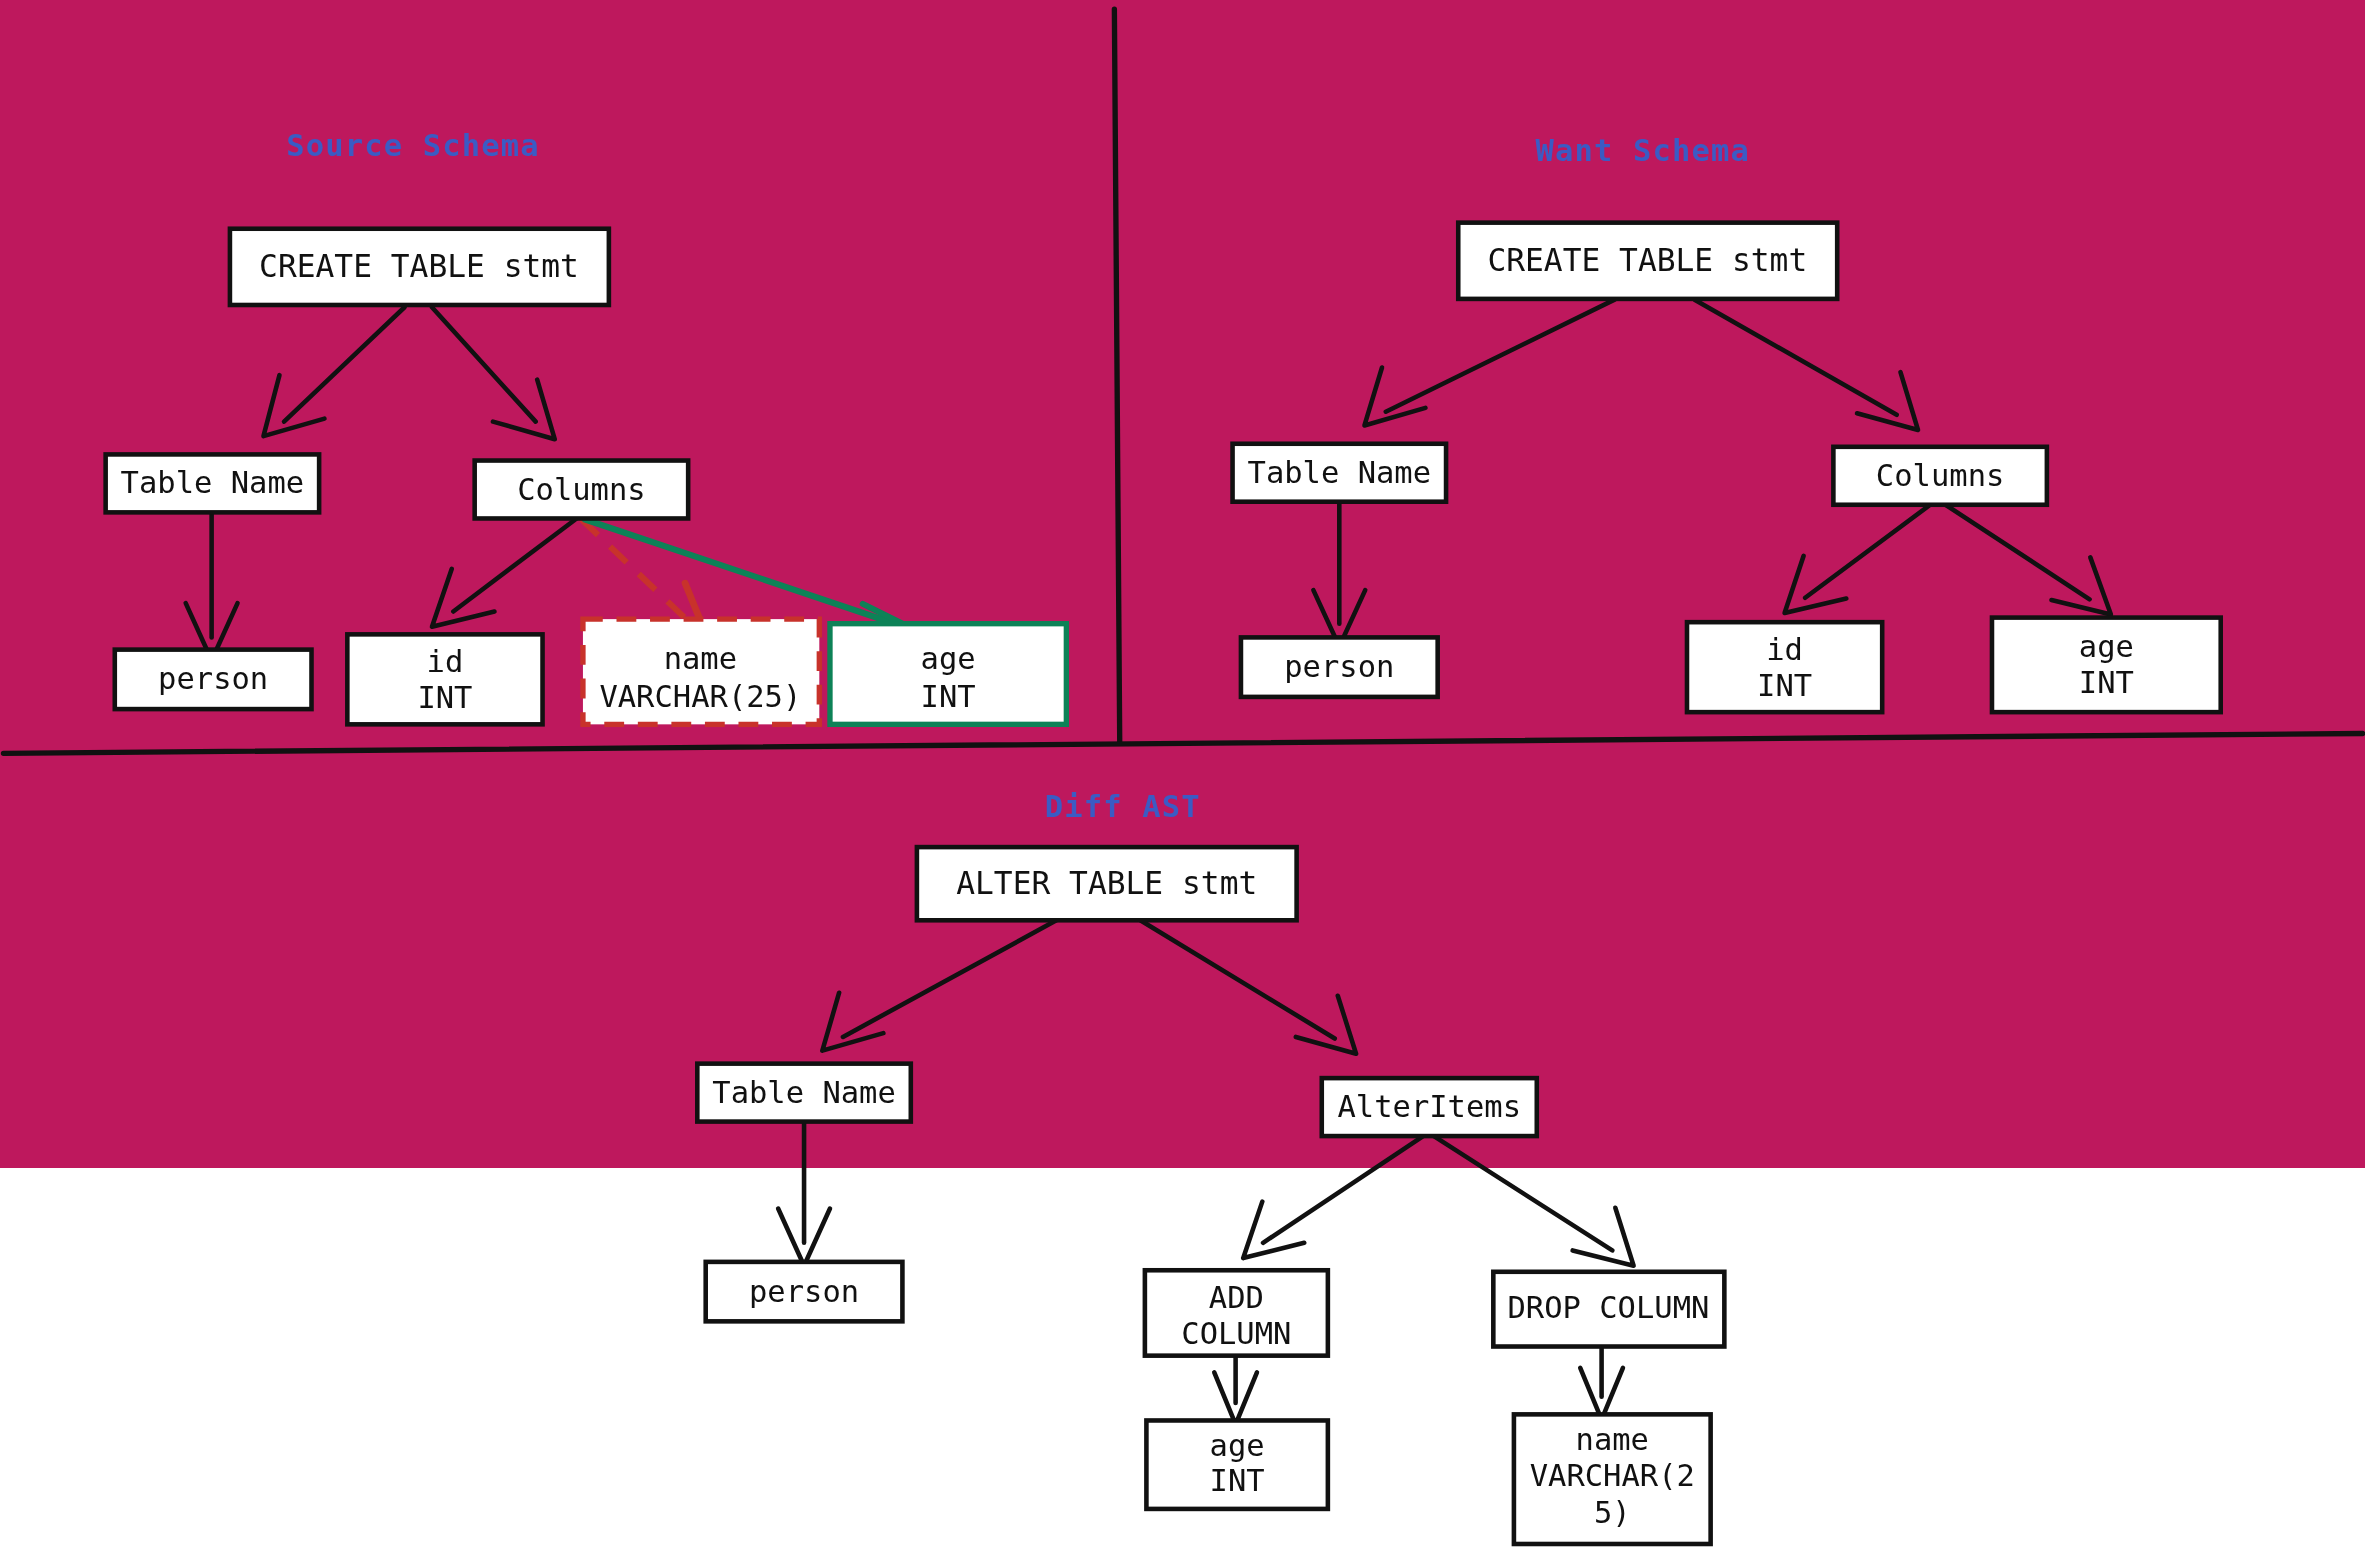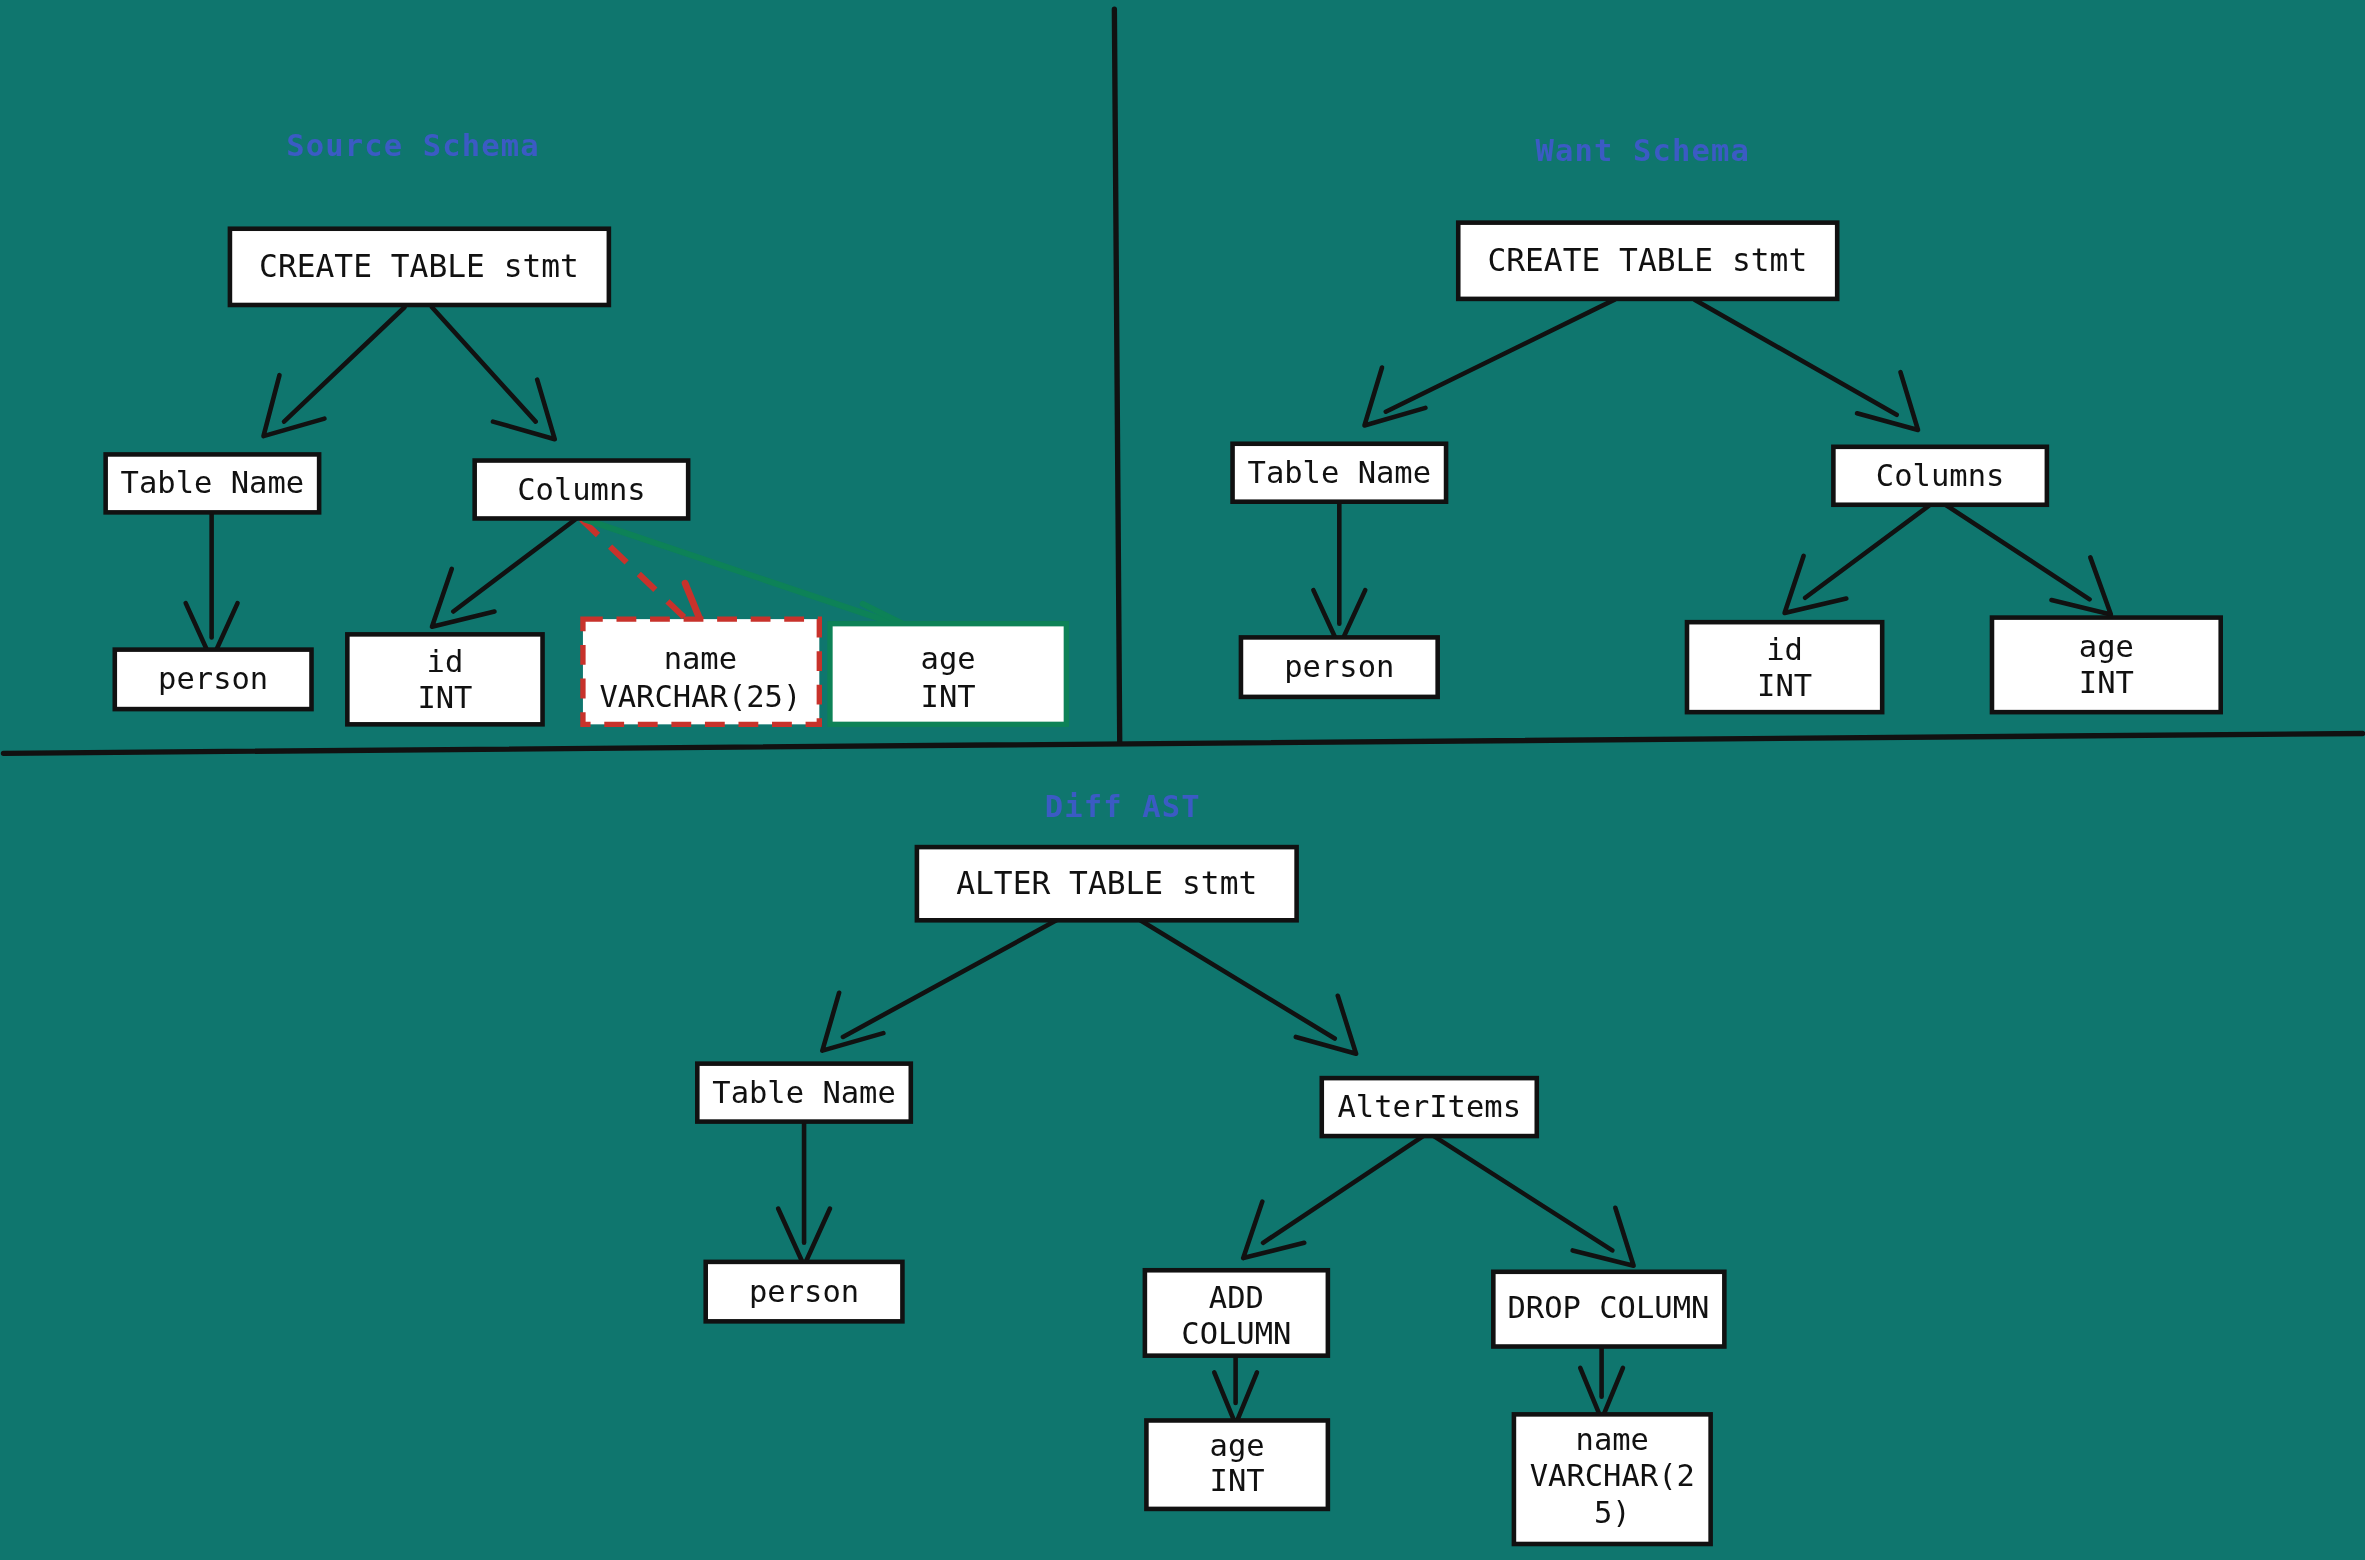--- a/index.html
+++ b/index.html
@@ -9,22 +9,22 @@
   }
   body {
     width: 2366px;
     height: 1560px;
     font-family: "DejaVu Sans Mono", monospace;
     overflow: hidden;
   }
   #diagram-root {
     position: relative;
     width: 2366px;
-    height: 1560px;
-    background: #0f766e;
+    height: 1168px;
+    background: #be185d;
   }
   svg.canvas {
     position: absolute;
     top: 0;
     left: 0;
     width: 2366px;
     height: 1560px;
     display: block;
   }
   text {

